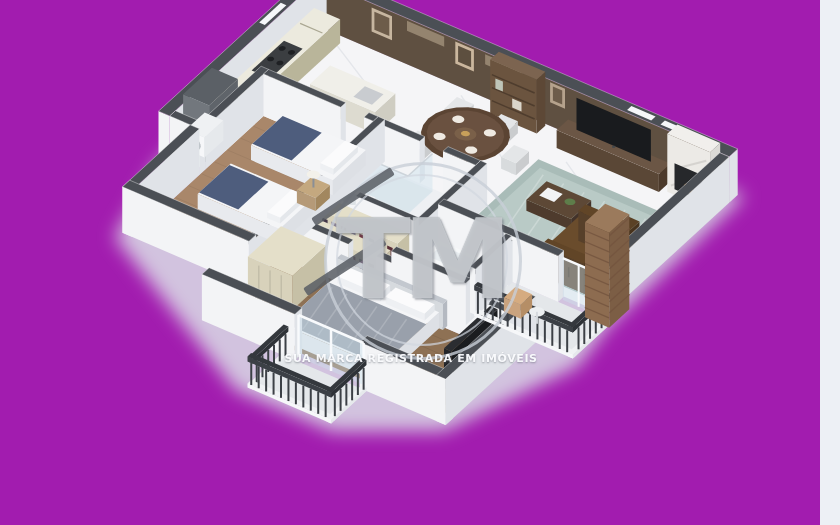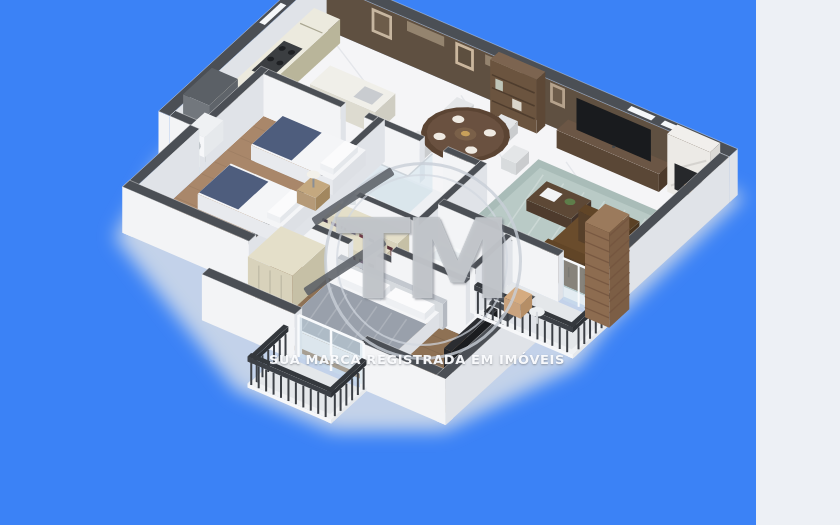--- a/index.html
+++ b/index.html
@@ -1,34 +1,34 @@
 <!DOCTYPE html>
 <html><head>
 <meta charset="utf-8">
 <style>
   html,body{margin:0;padding:0;}
   body{font-family:"DejaVu Sans","Liberation Sans",sans-serif;background:#edf0f5;}
-  #stage{position:relative;width:756px;height:525px;background:#3b82f6;overflow:hidden;}
+  #stage{position:relative;width:820px;height:525px;background:#a21caf;overflow:hidden;}
   #iso{position:absolute;left:0;top:0;}
   .wm{position:absolute;pointer-events:none;}
   .ring{border-radius:50%;}
   #ring-outer{left:324px;top:162px;width:192px;height:192px;border:3px solid rgba(200,206,215,.8);}
   #ring-inner{left:336px;top:174px;width:168px;height:168px;border:2px solid rgba(210,215,223,.7);}
   .logo-bar{height:9px;background:rgba(88,93,100,.85);border-radius:2px;transform:rotate(-33deg);}
   #bar-1{left:306px;top:192px;width:94px;}
   #bar-2{left:298px;top:262px;width:94px;}
   #wm-initials{
     left:310px;top:192px;width:220px;height:136px;line-height:136px;
     text-align:center;font-weight:bold;font-size:110px;letter-spacing:-8px;
     color:rgba(248,250,252,.55);
     text-shadow:0 0 1px rgba(120,126,135,.9),2px 2px 2px rgba(110,116,125,.45);
   }
   #wm-tagline{
-    left:267px;top:352px;width:300px;text-align:center;
-    font-size:13px;font-weight:bold;letter-spacing:.6px;
+    left:261px;top:352px;width:300px;text-align:center;
+    font-size:11px;font-weight:bold;letter-spacing:.6px;
     color:rgba(252,253,255,.95);
     text-shadow:0 1px 2px rgba(95,100,110,.55);
   }
 </style>
 </head>
 <body>
 
 <div id="stage">
   <svg id="iso" width="840" height="525">
     <defs>

